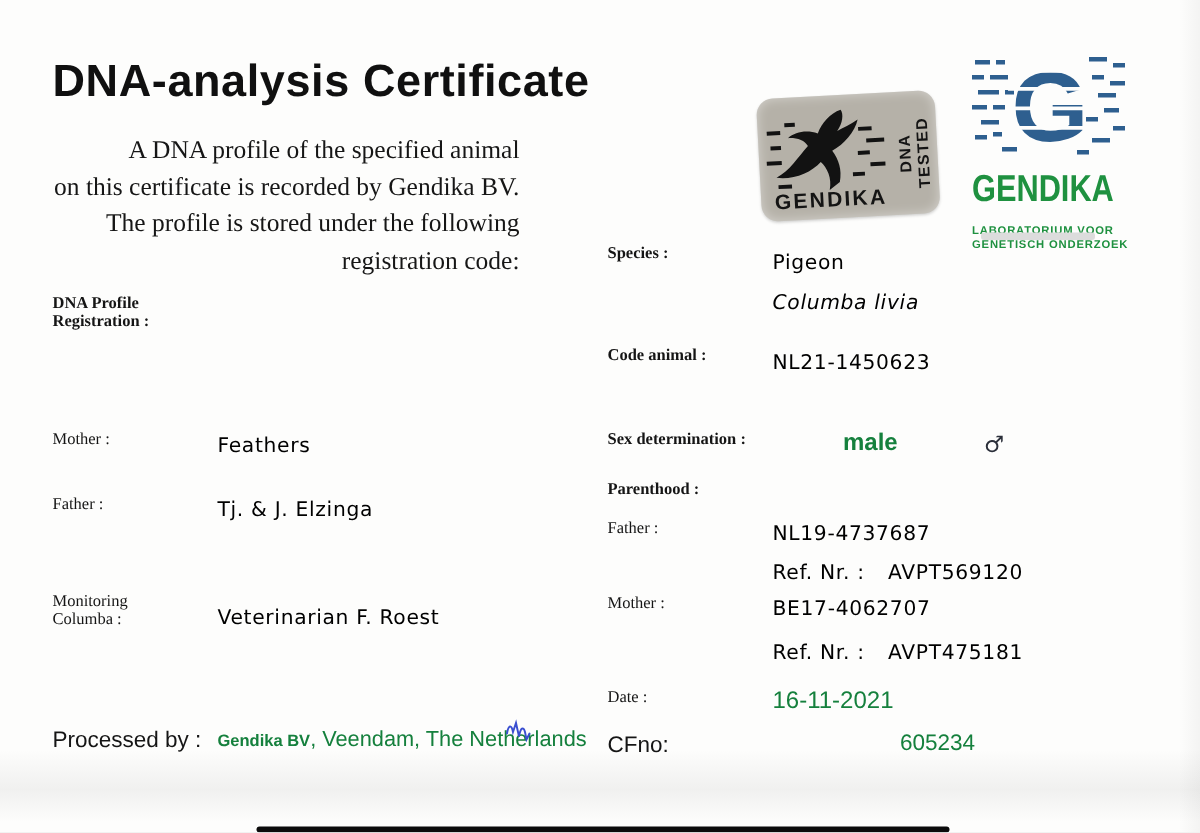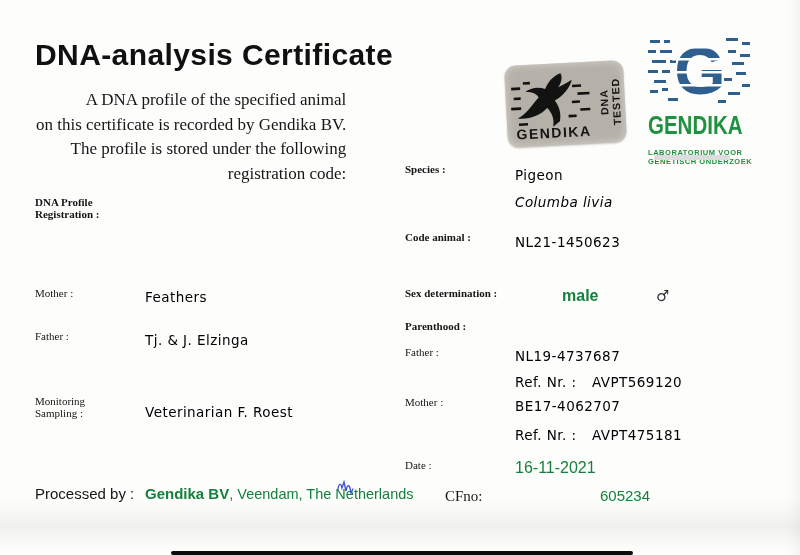--- a/index.html
+++ b/index.html
@@ -152,27 +152,27 @@
   </div>
 
   <div class="abs label" style="left:35px; top:287px;">Mother :</div>
   <div class="abs hand" style="left:145px; top:289px;">Feathers</div>
 
   <div class="abs label" style="left:35px; top:330px;">Father :</div>
   <div class="abs hand" style="left:145px; top:332px;">Tj. &amp; J. Elzinga</div>
 
   <div class="abs label" style="left:35px; top:395px;">
     <div>Monitoring</div>
-    <div>Sampling :</div>
+    <div>Columba :</div>
   </div>
   <div class="abs hand" style="left:145px; top:404px;">Veterinarian F. Roest</div>
 
   <div class="abs label sans" style="left:35px; top:485px;">Processed by :</div>
   <div class="abs serifval" style="left:145px; top:485px; font-size:14.5px;">
-    <span class="serifval b" style="font-size:15px;">Gendika BV</span><span>, Veendam, The Netherlands</span>
+    <span class="serifval b" style="font-size:11px;">Gendika BV</span><span>, Veendam, The Netherlands</span>
   </div>
   <svg class="scribble" style="left:336px; top:479px;" width="18" height="16" viewBox="0 0 18 16">
     <path d="M2 10 C3 4 5 4 6 9 L8 3 L10 12 C11 6 13 5 14 9 L15 14 L17 10" stroke="#3a4fd0" stroke-width="1.3" fill="none" stroke-linecap="round"></path>
   </svg>
 
   <div class="abs label b" style="left:405px; top:163px;">Species :</div>
   <div class="abs hand" style="left:515px; top:167px;">Pigeon</div>
   <div class="abs hand ital" style="left:515px; top:194px;">Columba livia</div>
 
   <div class="abs label b" style="left:405px; top:231px;">Code animal :</div>
@@ -190,19 +190,19 @@
   <div class="abs hand" style="left:592px; top:374px;">AVPT569120</div>
 
   <div class="abs label" style="left:405px; top:396px;">Mother :</div>
   <div class="abs hand" style="left:515px; top:398px;">BE17-4062707</div>
   <div class="abs hand" style="left:515px; top:427px;">Ref. Nr. :</div>
   <div class="abs hand" style="left:592px; top:427px;">AVPT475181</div>
 
   <div class="abs label" style="left:405px; top:459px;">Date :</div>
   <div class="abs serifval" style="left:515px; top:459px;text-align:right;">16-11-2021</div>
 
-  <div class="abs label" style="left:405px; top:488px; font-family:Liberation Serif, serif; font-size:15px;margin-left:40px;">CFno:</div>
+  <div class="abs label" style="left:405px; top:488px; font-family:Liberation Sans, sans-serif; font-size:15px;">CFno:</div>
   <div class="abs serifval" style="left:600px; top:487px; font-size:15px;">605234</div>
 
   <div class="scan-band"></div>
   <div class="edge-shade"></div>
   <div class="bottom-bar"></div>
 </div>
 
 </body></html>

